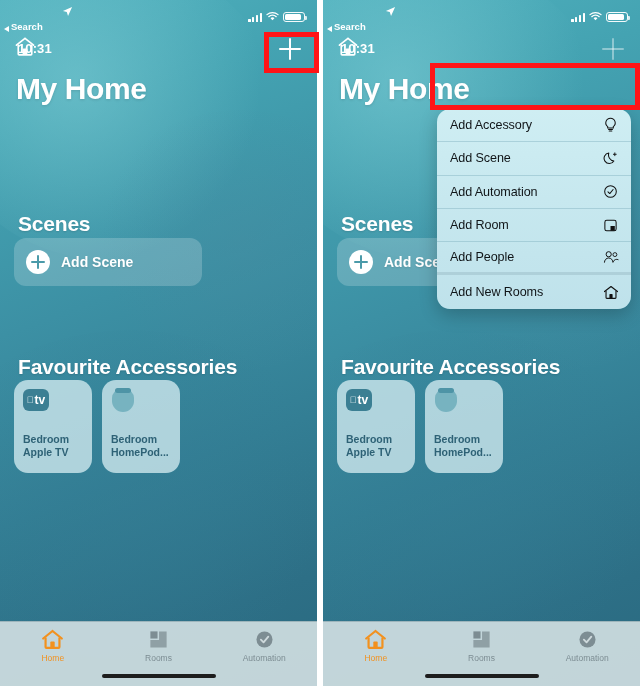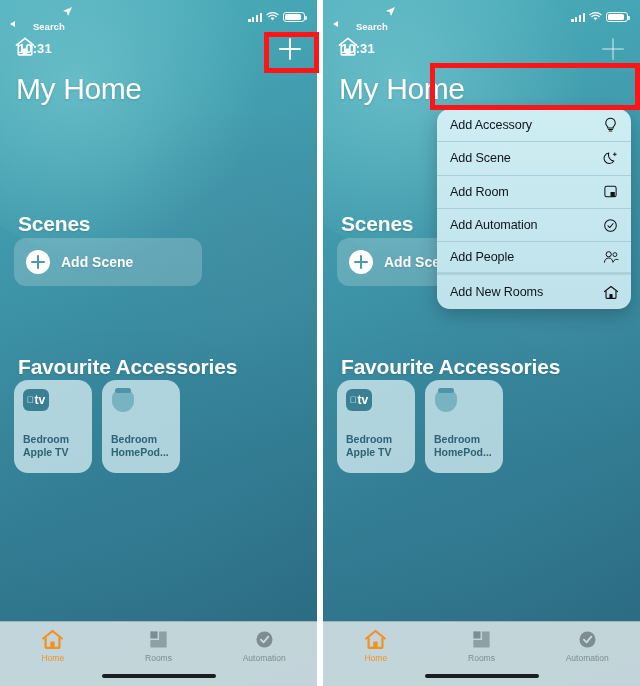--- a/index.html
+++ b/index.html
@@ -46,23 +46,23 @@
   .sb-time {
     position: absolute; left: 18px; top: 5px;
     font-size: 13px; font-weight: bold; letter-spacing: .1px; margin-top: 36px;
   }
   .sb-loc {
     position: absolute; left: 62px; top: 6px;
     width: 0; height: 0;
   }
   .sb-loc svg { position: absolute; left: 0; top: 0; }
   .sb-back {
-    position: absolute; left: 10px; top: 21px;
+    position: absolute; left: 4px; top: 21px;
     font-size: 9.5px; font-weight: bold;
-    display: flex; align-items: flex-start; gap: 18px;
+    display: flex; align-items: flex-end; gap: 2px;
   }
   .sb-back .tri {
     width: 0; height: 0;
     border-top: 3.5px solid transparent;
     border-bottom: 3.5px solid transparent;
     border-right: 5px solid #ffffff;
     display: inline-block;
   }
   .sb-right {
     position: absolute; right: 12px; top: 8px;
@@ -94,21 +94,21 @@
   .plus-btn::before, .plus-btn::after {
     content: ""; position: absolute; background: #ffffff; border-radius: 1px;
   }
   .plus-btn::before { left: 0; top: 10px; width: 22px; height: 2.2px; }
   .plus-btn::after  { top: 0; left: 10px; height: 22px; width: 2.2px; }
   .plus-btn.dim::before, .plus-btn.dim::after { background: rgba(255,255,255,.40); }
 
   
   .big-title {
     position: absolute; left: 16px; top: 72px;
-    font-size: 30px; font-weight: normal; color: #ffffff;
+    font-size: 30px; font-weight: bold; color: #ffffff;
     letter-spacing: -0.4px;
     text-shadow: 0 1px 3px rgba(0,0,0,.13);
   }
 
   
   .sec-title {
     position: absolute; left: 18px;
     font-size: 21px; font-weight: bold; color: #ffffff;
     letter-spacing: -0.2px;
     text-shadow: 0 1px 2px rgba(0,0,0,.13);
@@ -436,34 +436,34 @@
       <div class="menu-item">
         <span class="menu-label">Add Scene</span>
         <span class="menu-icon">
           <svg width="15" height="15" viewBox="0 0 16 16">
             <path d="M11.6 10.6 A5.6 5.6 0 1 1 6.2 2.2 A6.4 6.4 0 0 0 11.6 10.6 Z" stroke="#111" stroke-width="1.1" fill="none" stroke-linejoin="round"></path>
             <path d="M12.6 2 V5 M11.1 3.5 H14.1" stroke="#111" stroke-width="1" stroke-linecap="round"></path>
           </svg>
         </span>
       </div>
       <div class="menu-item">
+        <span class="menu-label">Add Automation</span>
+        <span class="menu-icon">
+          <svg width="15" height="15" viewBox="0 0 16 16">
+            <circle cx="8" cy="8" r="6.2" stroke="#111" stroke-width="1.1" fill="none"></circle>
+            <path d="M5.3 8.3 L7.2 10.2 L10.8 5.9" stroke="#111" stroke-width="1.1" fill="none" stroke-linecap="round" stroke-linejoin="round"></path>
+          </svg>
+        </span>
+      </div>
+      <div class="menu-item">
         <span class="menu-label">Add Room</span>
         <span class="menu-icon">
           <svg width="15" height="15" viewBox="0 0 16 16">
             <rect x="2" y="2.4" width="12" height="11.2" rx="2" stroke="#111" stroke-width="1.1" fill="none"></rect>
             <path d="M8 8.4 H12.6 V13.6 H8 Z" fill="#111"></path>
-          </svg>
-        </span>
-      </div>
-      <div class="menu-item">
-        <span class="menu-label">Add Automation</span>
-        <span class="menu-icon">
-          <svg width="15" height="15" viewBox="0 0 16 16">
-            <circle cx="8" cy="8" r="6.2" stroke="#111" stroke-width="1.1" fill="none"></circle>
-            <path d="M5.3 8.3 L7.2 10.2 L10.8 5.9" stroke="#111" stroke-width="1.1" fill="none" stroke-linecap="round" stroke-linejoin="round"></path>
           </svg>
         </span>
       </div>
       <div class="menu-item sep-strong">
         <span class="menu-label">Add People</span>
         <span class="menu-icon">
           <svg width="16" height="14" viewBox="0 0 18 15">
             <circle cx="6.4" cy="4.4" r="2.9" stroke="#111" stroke-width="1.1" fill="none"></circle>
             <path d="M1.6 13.4 A4.8 4.8 0 0 1 11.2 13.4" stroke="#111" stroke-width="1.1" fill="none" stroke-linecap="round"></path>
             <circle cx="13.4" cy="4.8" r="2.2" stroke="#111" stroke-width="1" fill="none"></circle>

